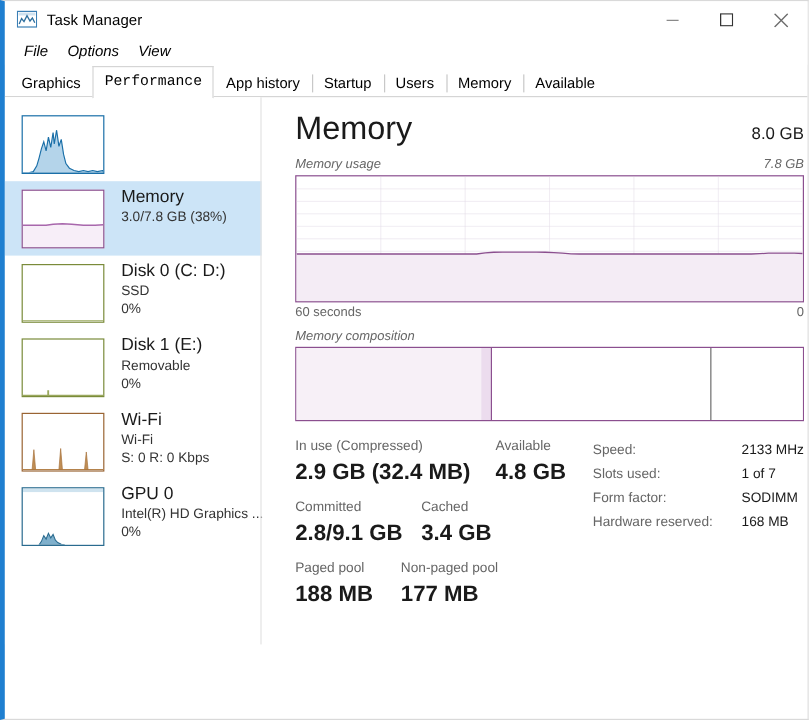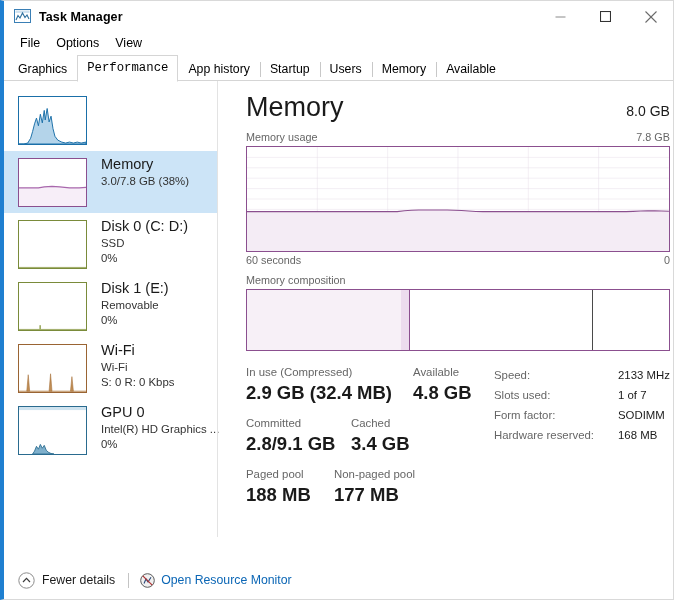--- a/index.html
+++ b/index.html
@@ -30,40 +30,40 @@
     background: #ffffff;
     display: flex;
     align-items: center;
     padding-left: 10px;
   }
   #app-icon { width: 17px; height: 17px; margin-right: 8px; flex: 0 0 auto; }
   #title-text {
     font-size: 12.5px;
     color: #000000;
     letter-spacing: 0.1px;
-    font-weight: bold;
   }
   #window-controls {
     position: absolute; right: 0; top: 0;
     height: 31px; display: flex;
   }
   .wc {
     width: 45px; height: 31px;
     display: flex; align-items: center; justify-content: center;
     cursor: default;
   }
   .wc svg { display: block; }
 
   
   #menubar {
     height: 22px;
     display: flex;
     align-items: center;
     padding-left: 8px;
     background: #ffffff;
+    font-style: italic;
   }
   .menu-item {
     font-size: 12.5px;
     color: #000000;
     padding: 2px 8px;
     cursor: default;
   }
 
   
   #tabstrip {
@@ -191,20 +191,21 @@
   }
 
   .graph-caption {
     display: flex;
     justify-content: space-between;
     align-items: baseline;
     font-size: 10.8px;
     color: #666666;
     margin-top: 8px;
     margin-bottom: 3px;
+    font-style: italic;
   }
   .graph-axis {
     display: flex;
     justify-content: space-between;
     font-size: 10.8px;
     color: #666666;
     margin-top: 2px;
   }
 
   #usage-graph {
@@ -540,38 +541,14 @@
             <span class="kv-key">Hardware reserved:</span>
             <span class="kv-val">168 MB</span>
           </div>
         </div>
 
       </div>
 
     </div>
   </div>
 
-  <div id="footer">
-    <div id="fewer-details">
-      <span id="chevron-up-circle">
-        <svg viewBox="0 0 17 17">
-          <circle cx="8.5" cy="8.5" r="7.7" fill="none" stroke="#8c8c8c" stroke-width="1"></circle>
-          <polyline points="5,10 8.5,6.3 12,10" fill="none" stroke="#3c3c3c" stroke-width="1.2"></polyline>
-        </svg>
-      </span>
-      <span id="fewer-details-label">Fewer details</span>
-    </div>
-
-    <div id="footer-sep"></div>
-
-    <div id="resource-monitor-link">
-      <span id="resmon-icon">
-        <svg viewBox="0 0 15 15">
-          <circle cx="7.5" cy="7.5" r="6.8" fill="#f0f0f0" stroke="#5a5a5a" stroke-width="1"></circle>
-          <path d="M4,10.5 L6,6 L8,9 L11,4.2" fill="none" stroke="#2a4a7a" stroke-width="1.1"></path>
-          <line x1="2.8" y1="2.8" x2="12.2" y2="12.2" stroke="#b03030" stroke-width="1.2"></line>
-        </svg>
-      </span>
-      <span id="resource-monitor-label">Open Resource Monitor</span>
-    </div>
-  </div>
 
 </div>
 
 </body></html>

